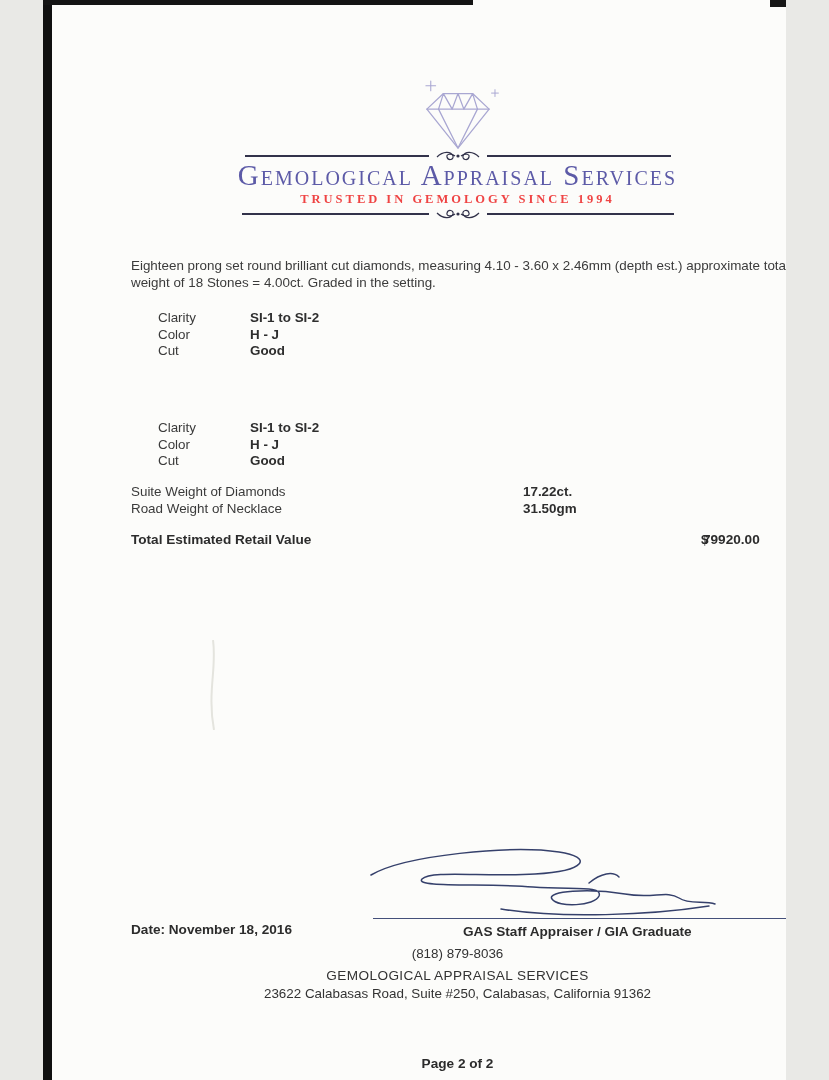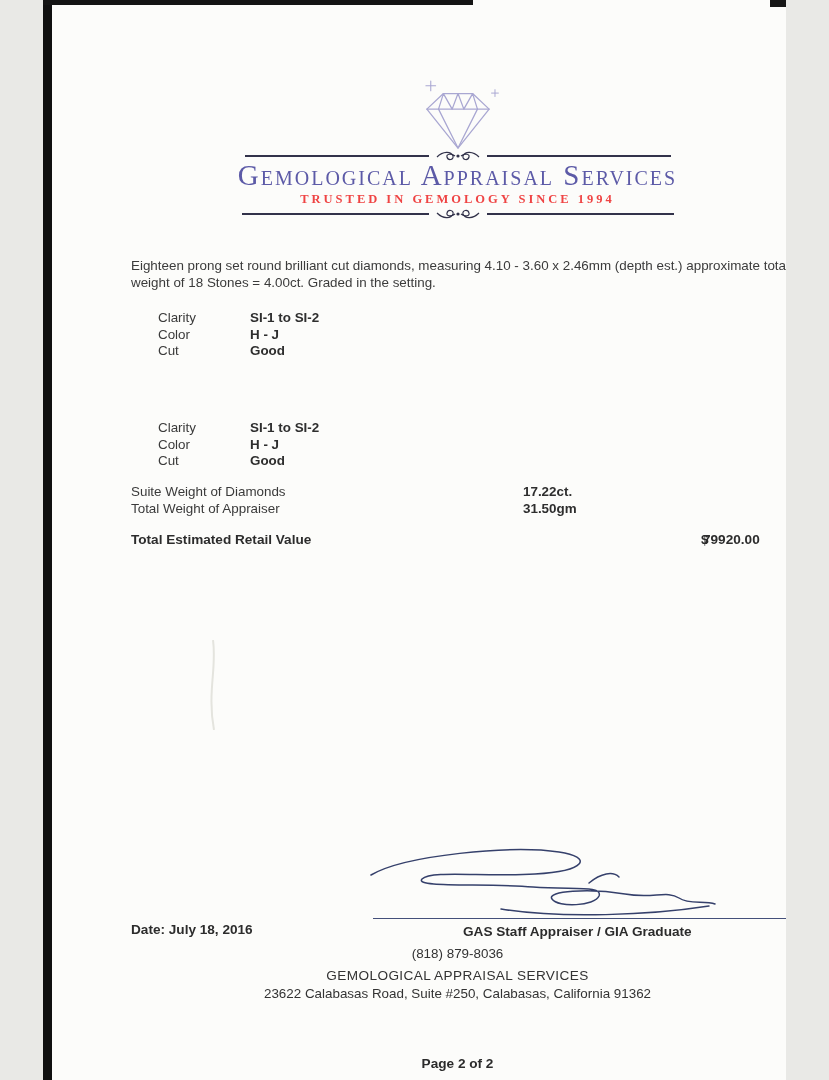--- a/index.html
+++ b/index.html
@@ -155,40 +155,40 @@
       <span class="grade-value">Good</span>
     </div>
   </div>
 
   <div class="totals">
     <div class="total-row">
       <span>Suite Weight of Diamonds</span>
       <span class="total-value">17.22ct.</span>
     </div>
     <div class="total-row">
-      <span>Total Weight of Appraiser</span>
+      <span>Road Weight of Necklace</span>
       <span class="total-value">31.50gm</span>
     </div>
   </div>
 
   <div class="retail">
     <span>Total Estimated Retail Value</span>
     <span class="currency">$</span>
     <span class="amount">79920.00</span>
   </div>
 
   <svg class="signature" width="370" height="82" viewBox="0 0 370 82">
     <g stroke="#35406b" stroke-width="1.5" fill="none" stroke-linecap="round">
       <path d="M10 32 C44 12 150 2 198 9 C232 14 226 28 174 31 C122 34 70 27 61 36 C53 45 122 40 172 44 C212 47 242 42 238 53 C234 63 197 65 191 56 C185 48 228 45 264 51 C292 56 306 47 318 55 C328 62 344 57 354 61"></path>
       <path d="M140 66 C200 76 290 72 348 63"></path>
       <path d="M228 40 C240 30 252 28 258 34"></path>
     </g>
   </svg>
   <div class="sig-line"></div>
-  <div class="date-line">Date: July 18, 2016</div>
+  <div class="date-line">Date: November 18, 2016</div>
   <div class="appraiser-line">GAS Staff Appraiser / GIA Graduate</div>
 
   <div class="footer footer-org" style="position:absolute;">GEMOLOGICAL APPRAISAL SERVICES</div>
   <div class="footer footer-address" style="position:absolute;">23622 Calabasas Road, Suite #250, Calabasas, California 91362</div>
   <div class="footer footer-phone" style="position:absolute;">(818) 879-8036</div>
   <div class="footer footer-page" style="position:absolute;">Page 2 of 2</div>
 
 </div>
 
 </body></html>

